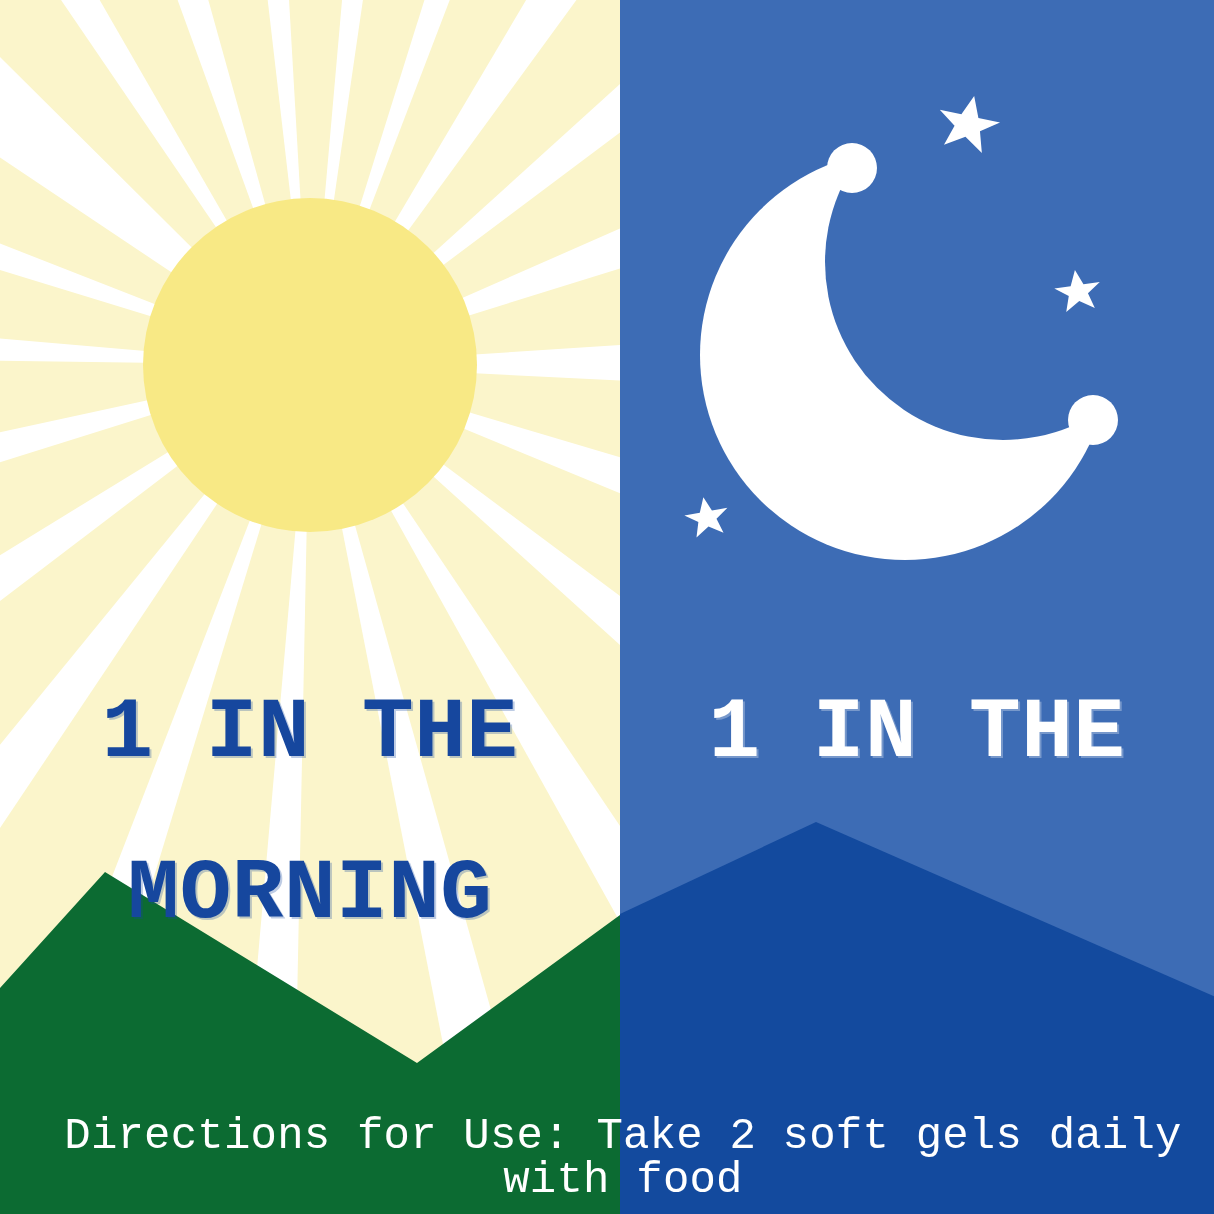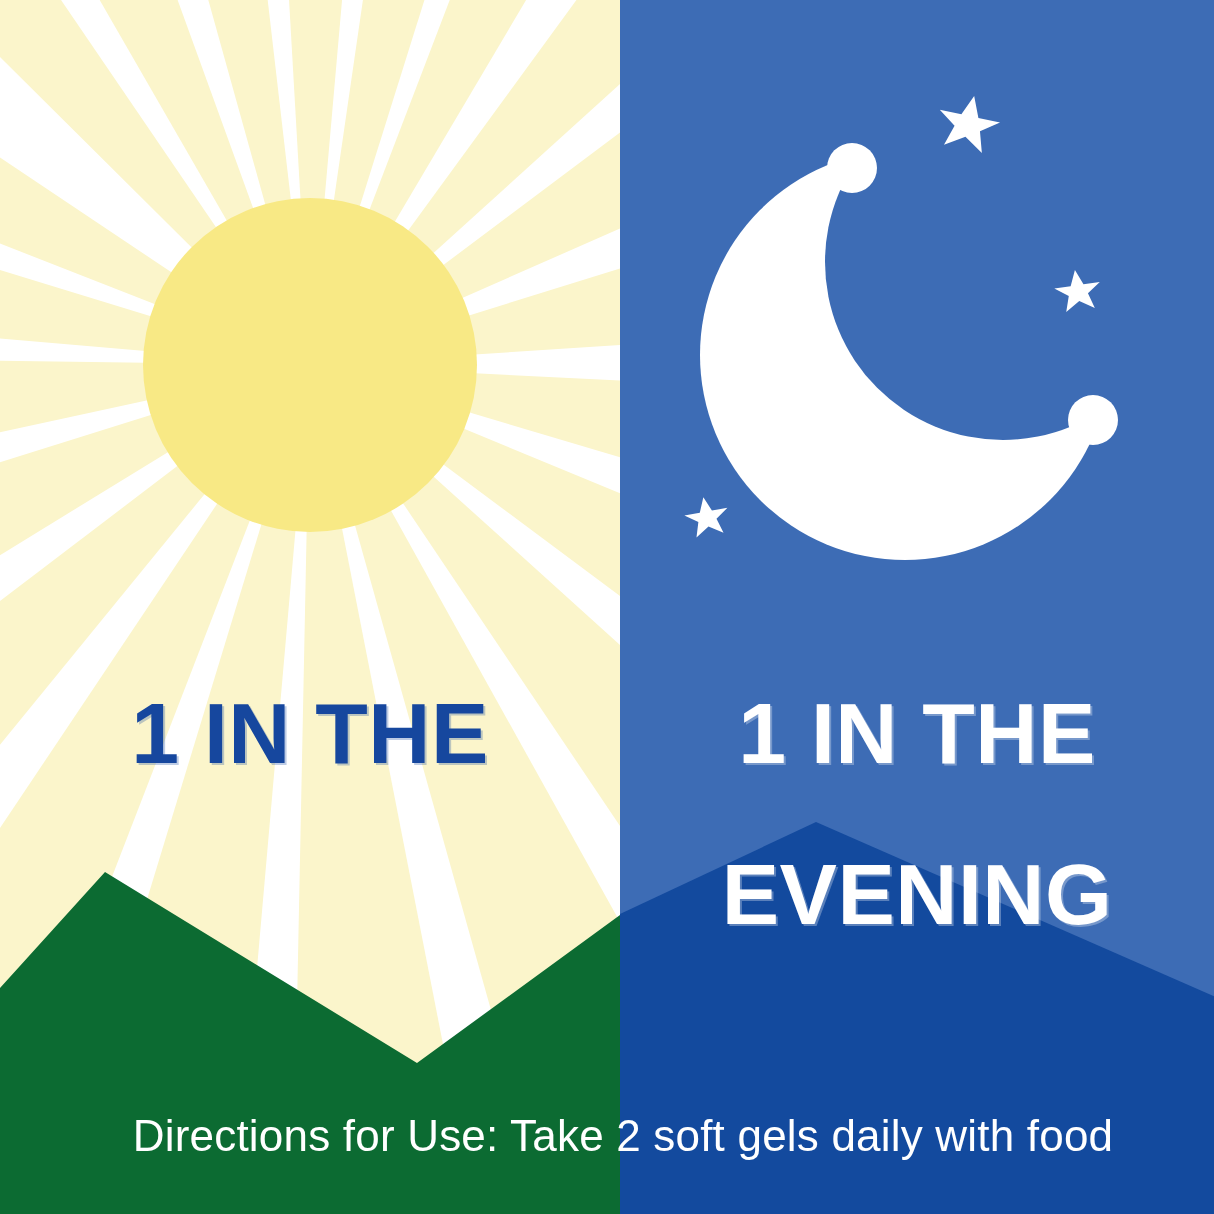--- a/index.html
+++ b/index.html
@@ -10,20 +10,21 @@
   body {
     font-family: "Liberation Sans", "DejaVu Sans", sans-serif;
   }
 
   #infographic {
     position: relative;
     width: 1214px;
     height: 1214px;
     overflow: hidden;
     background: #ffffff;
+    font-family: Liberation Mono, monospace;
   }
 
   #infographic svg.layer {
     position: absolute;
     top: 0;
     left: 0;
     width: 1214px;
     height: 1214px;
     display: block;
   }
@@ -152,22 +153,22 @@
         <clipPath id="rightClip2">
           <rect x="620" y="0" width="594" height="1214"></rect>
         </clipPath>
       </defs>
       <polygon points="620,914 816,822 1234,1005 1234,1230 620,1230" fill="#134A9E"></polygon>
     </g>
   </svg>
 
   <div class="headline headline-morning">
     <span class="line">1 IN THE</span>
+    <span class="line">MORNING</span>
   </div>
 
   <div class="headline headline-evening">
     <span class="line">1 IN THE</span>
-    <span class="line">EVENING</span>
   </div>
 
   <div class="directions">Directions for Use: Take 2 soft gels daily with food</div>
 
 </div>
 
 </body></html>

